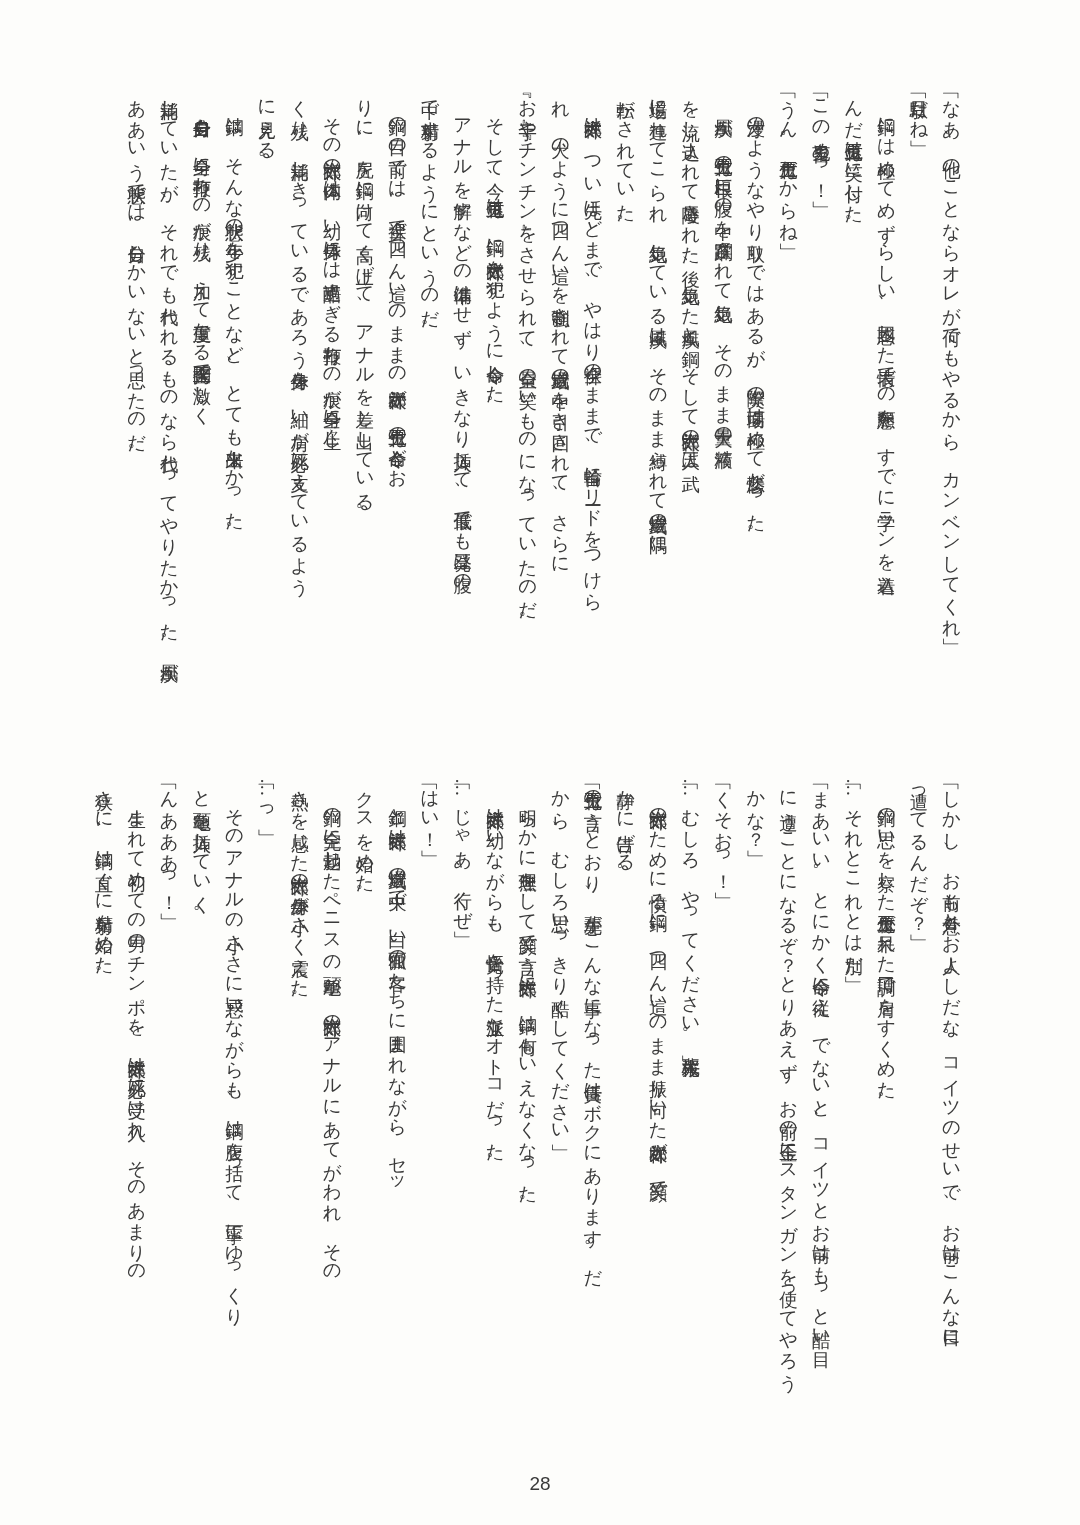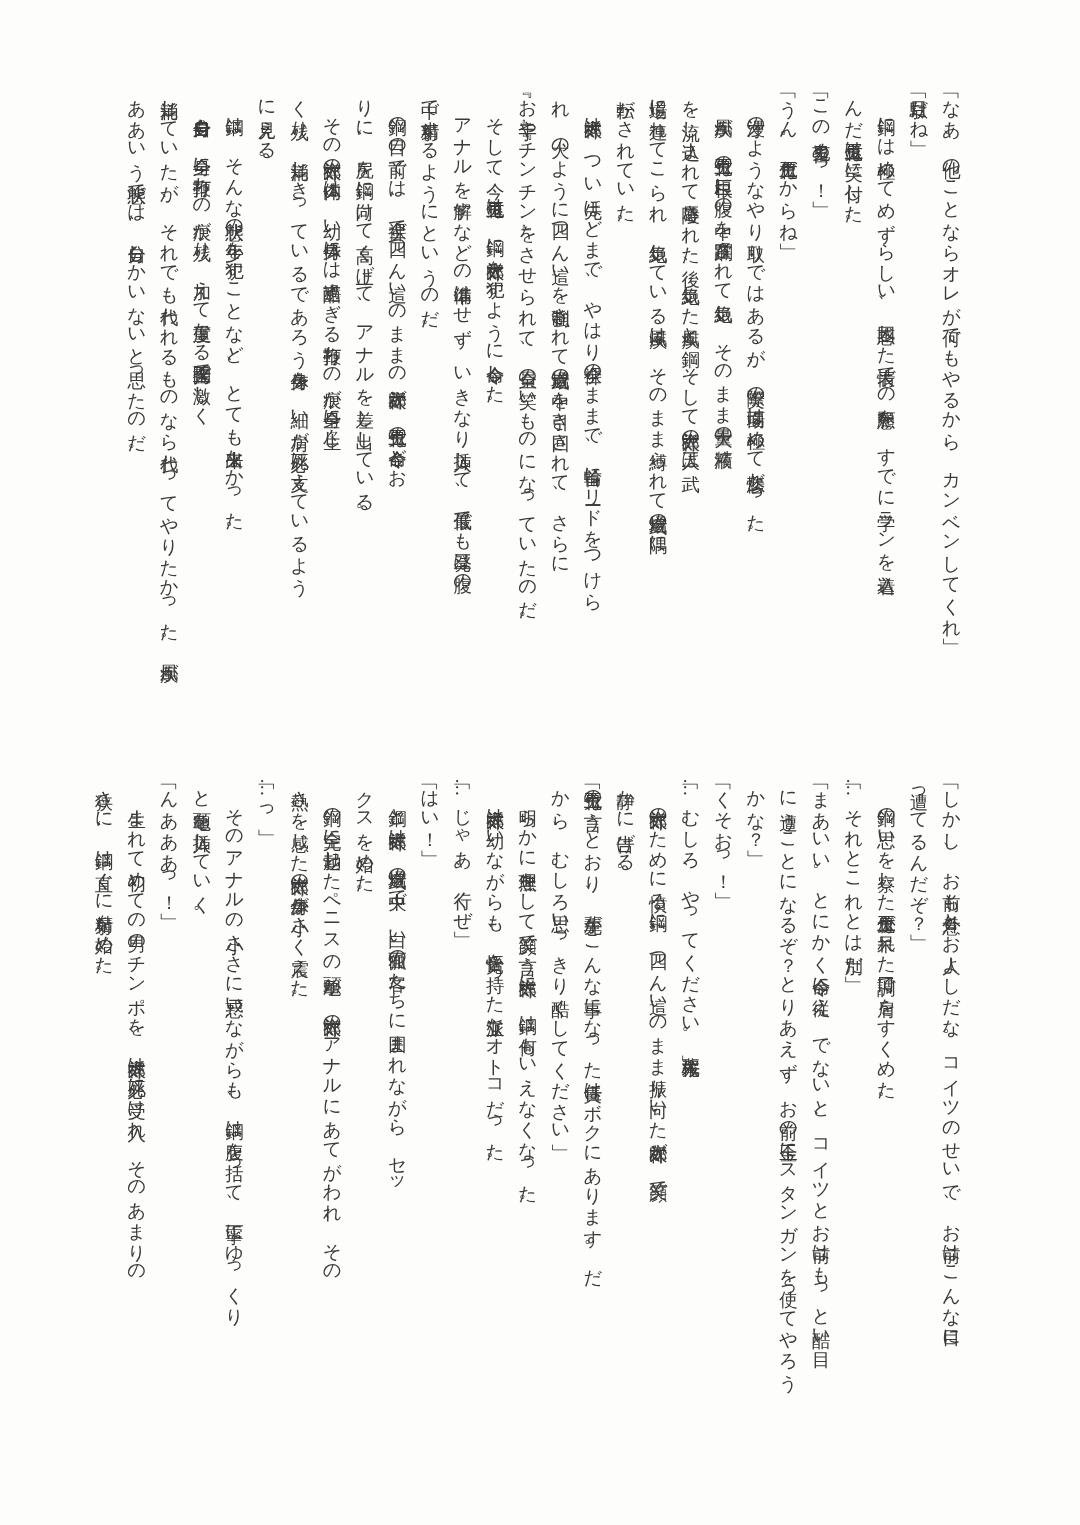--- a/index.html
+++ b/index.html
@@ -99,13 +99,14 @@
       <div class="tline">クスを始めた。</div>
       <div class="tline indent">鋼の完全に勃起したペニスの亀頭が、祥太郎のアナルにあてがわれ、その</div>
       <div class="tline">熱さを感じた祥太郎の身体が小さく震えた。</div>
       <div class="tline">「…っ」</div>
       <div class="tline indent">そのアナルの小ささに戸惑いながらも、鋼は腹を括って、丁寧にゆっくり</div>
       <div class="tline">と亀頭を挿入していく。</div>
       <div class="tline">「んあああっ！」</div>
       <div class="tline indent">生まれて初めての男のチンポを、祥太郎は必死に受け入れ、そのあまりの</div>
       <div class="tline">狭さに、鋼は直ぐに射精を始めた。</div>
     </div>
+  <div class="pagenum">28</div>
 </div>
 
 </body></html>

